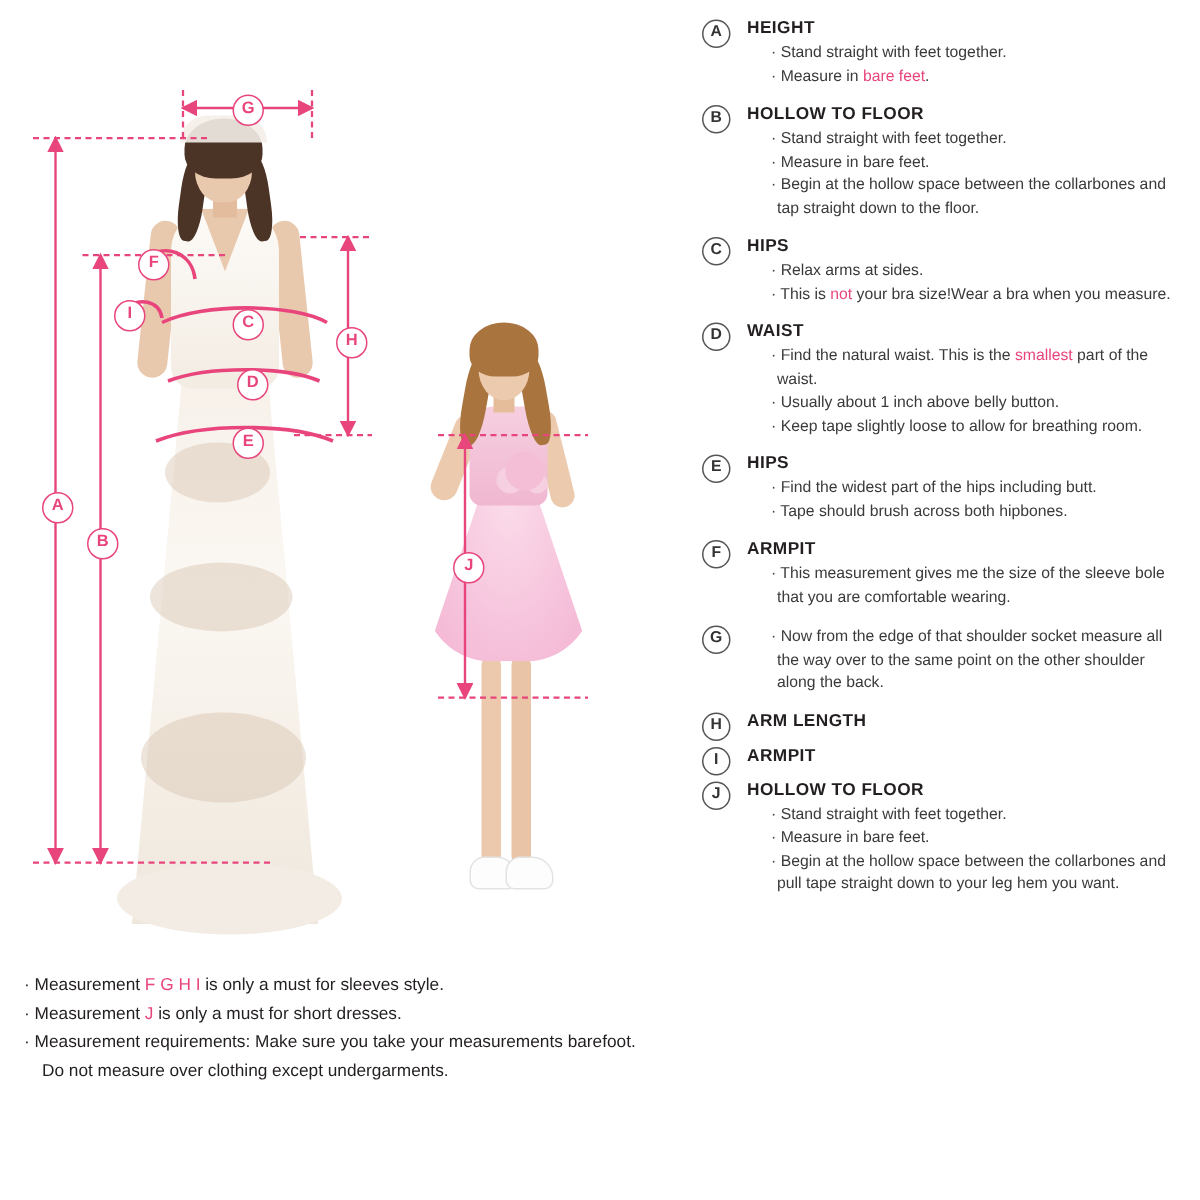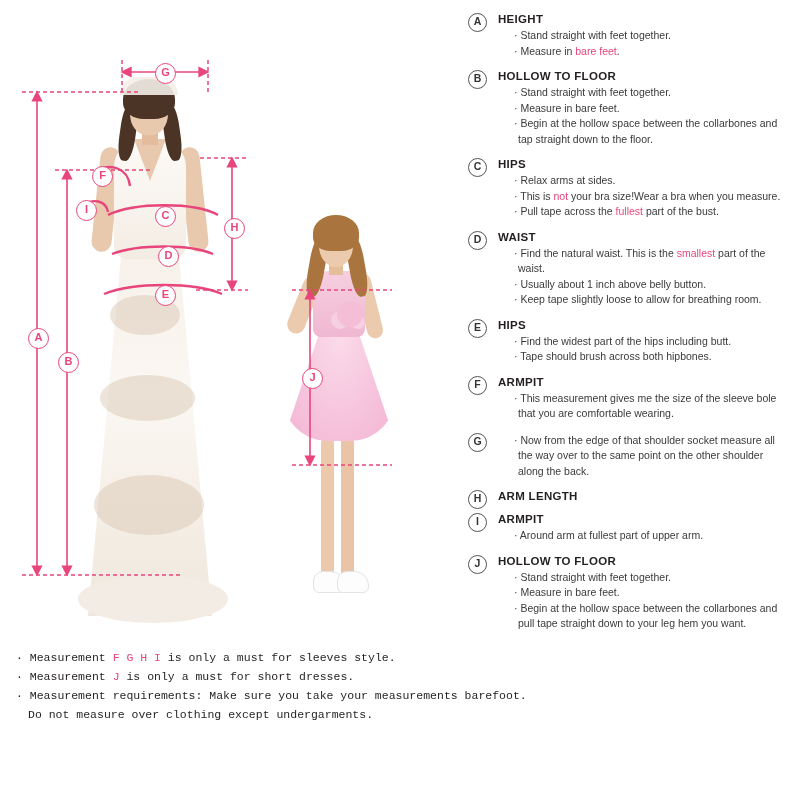--- a/index.html
+++ b/index.html
@@ -61,21 +61,21 @@
   .overlay{position:absolute;left:0;top:0;width:455px;height:660px;}
 
   
   .badge{
     position:absolute;width:19px;height:19px;border-radius:50%;
     border:1.6px solid #e8457c;background:#ffffff;color:#e8457c;
     font-size:11px;font-weight:bold;line-height:17px;text-align:center;
   }
 
   
-  .notes{position:absolute;left:16px;top:648px;width:420px;font-size:11.5px;line-height:19px;color:#231f20;font-family:Liberation Mono, monospace;}
+  .notes{position:absolute;left:16px;top:648px;width:420px;font-size:11.5px;line-height:19px;color:#231f20;}
   .notes .row{white-space:nowrap;}
   .notes .dot{color:#231f20;}
   .pinkish{color:#e8457c;}
   .indent{padding-left:12px;}
 
   
   .right-panel{position:absolute;left:468px;top:12px;width:318px;}
   .item{position:relative;margin-bottom:11px;padding-left:30px;}
   .item .letter{
     position:absolute;left:0;top:0;width:17px;height:17px;border-radius:50%;
@@ -216,21 +216,20 @@
       <div class="line">Stand straight with feet together.</div>
       <div class="line">Measure in bare feet.</div>
       <div class="line">Begin at the hollow space between  the collarbones and tap straight down to the floor.</div>
     </div>
 
     <div class="item">
       <span class="letter">C</span>
       <div class="title">HIPS</div>
       <div class="line">Relax arms at sides.</div>
       <div class="line"><span>This is </span><span class="hl">not</span><span> your bra size!Wear a bra when you measure.</span></div>
-      <div class="line"><span>Pull tape across the </span><span class="hl">fullest</span><span> part of the bust.</span></div>
     </div>
 
     <div class="item">
       <span class="letter">D</span>
       <div class="title">WAIST</div>
       <div class="line"><span>Find the natural waist. This is the </span><span class="hl">smallest</span><span> part of the waist.</span></div>
       <div class="line">Usually about 1 inch above belly button.</div>
       <div class="line">Keep tape slightly loose to allow for breathing room.</div>
     </div>
 
@@ -253,21 +252,20 @@
     </div>
 
     <div class="item">
       <span class="letter">H</span>
       <div class="title">ARM LENGTH</div>
     </div>
 
     <div class="item">
       <span class="letter">I</span>
       <div class="title">ARMPIT</div>
-      <div class="line">Around arm at fullest part of upper arm.</div>
     </div>
 
     <div class="item">
       <span class="letter">J</span>
       <div class="title">HOLLOW TO FLOOR</div>
       <div class="line">Stand straight with feet together.</div>
       <div class="line">Measure in bare feet.</div>
       <div class="line">Begin at the hollow space between the collarbones and pull tape straight down to your leg hem you want.</div>
     </div>
 

